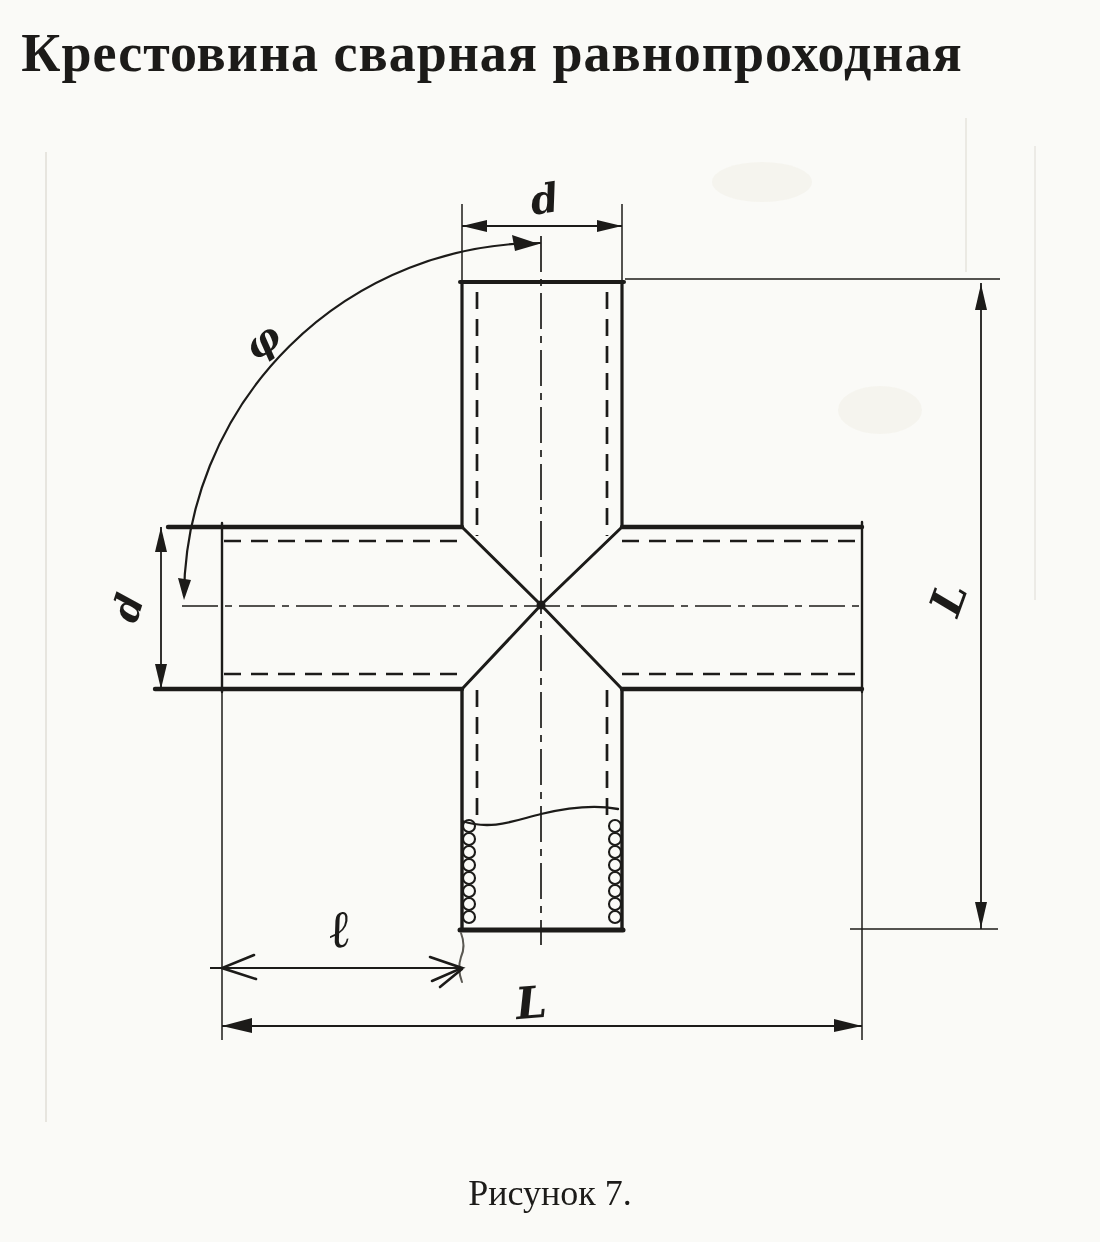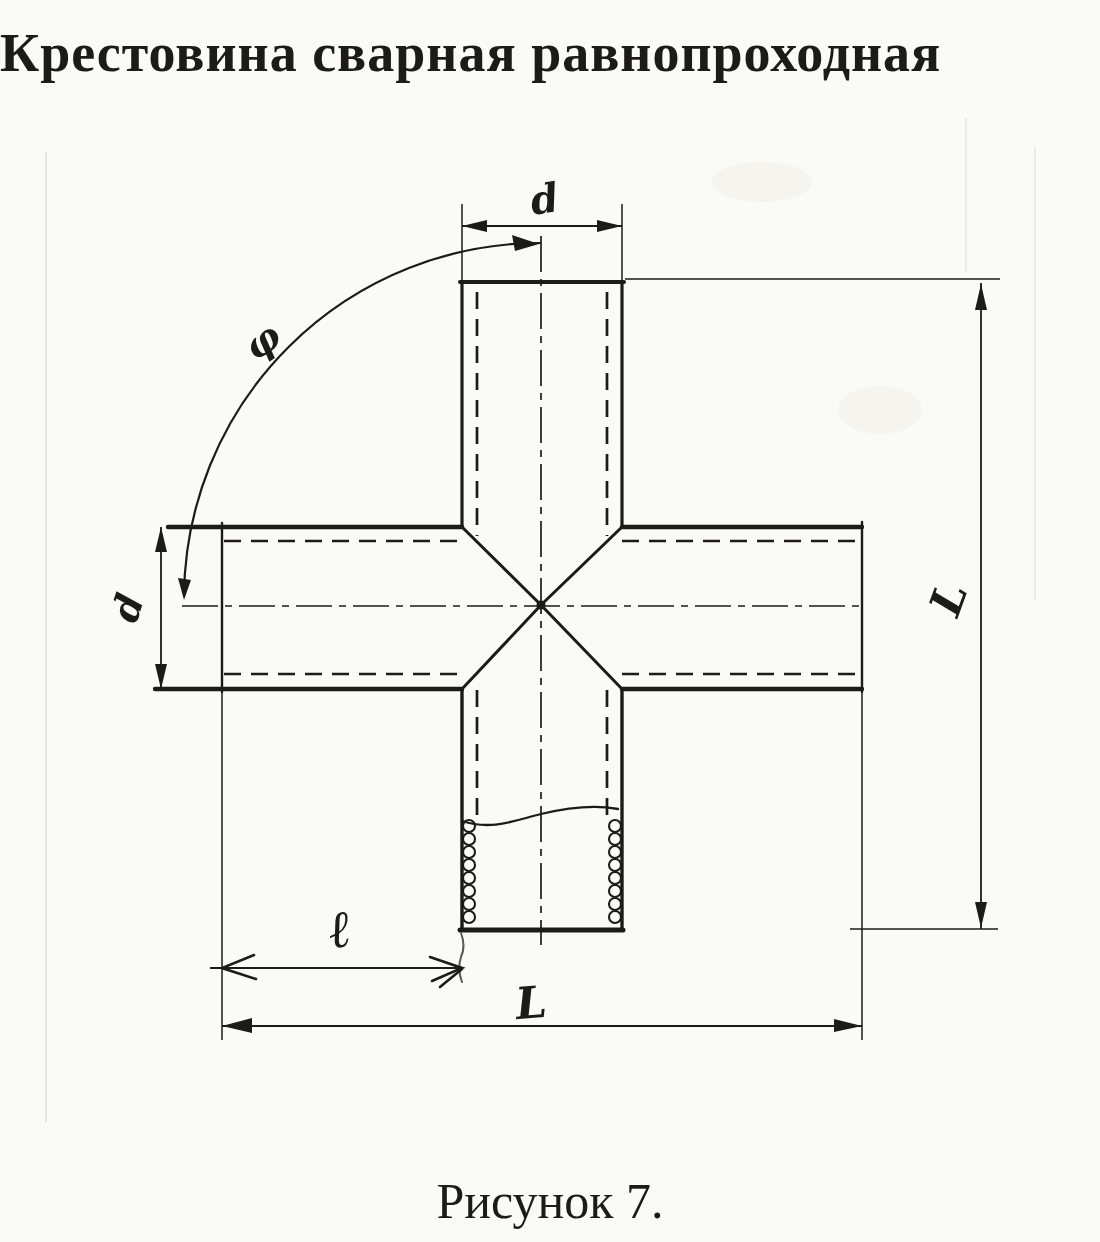--- a/index.html
+++ b/index.html
@@ -8,27 +8,27 @@
     --c-pencil:#5a5852;
     --c-faint:#dedcd4;
   }
   html,body{margin:0;padding:0;background:#e8e8e8;}
   .sheet{
     position:relative;width:1100px;height:1242px;margin:0 auto;
     background:var(--c-paper);overflow:hidden;
     font-family:"Liberation Serif", serif;
   }
   .doc-title{
-    position:absolute;left:0;top:22px;width:984px;
+    position:absolute;left:0;top:22px;width:984px;text-align:center;
     font-size:54px;font-weight:600;color:var(--c-ink);letter-spacing:1px;
     font-family:"Liberation Serif", serif;
   }
   .doc-caption{
     position:absolute;left:0;top:1172px;width:1100px;text-align:center;
-    font-size:50px;color:var(--c-ink);
+    font-size:36px;color:var(--c-ink);
     font-family:"Liberation Serif", serif;
   }
   svg{position:absolute;left:0;top:0;}
   .outline{stroke:var(--c-ink);fill:none;stroke-linecap:round;}
   .hidden-line{stroke:var(--c-ink);fill:none;stroke-width:2.7;stroke-dasharray:17 10;}
   .center-line{stroke:var(--c-ink);fill:none;stroke-width:1.7;stroke-dasharray:36 7 7 7;}
   .dim-line{stroke:var(--c-ink);fill:none;stroke-width:1.8;}
   .ext-line{stroke:var(--c-ink);fill:none;stroke-width:1.5;}
   .arrow{fill:var(--c-ink);stroke:none;}
   .sketch-arrow{stroke:var(--c-ink);fill:none;stroke-width:2.6;stroke-linecap:round;}

